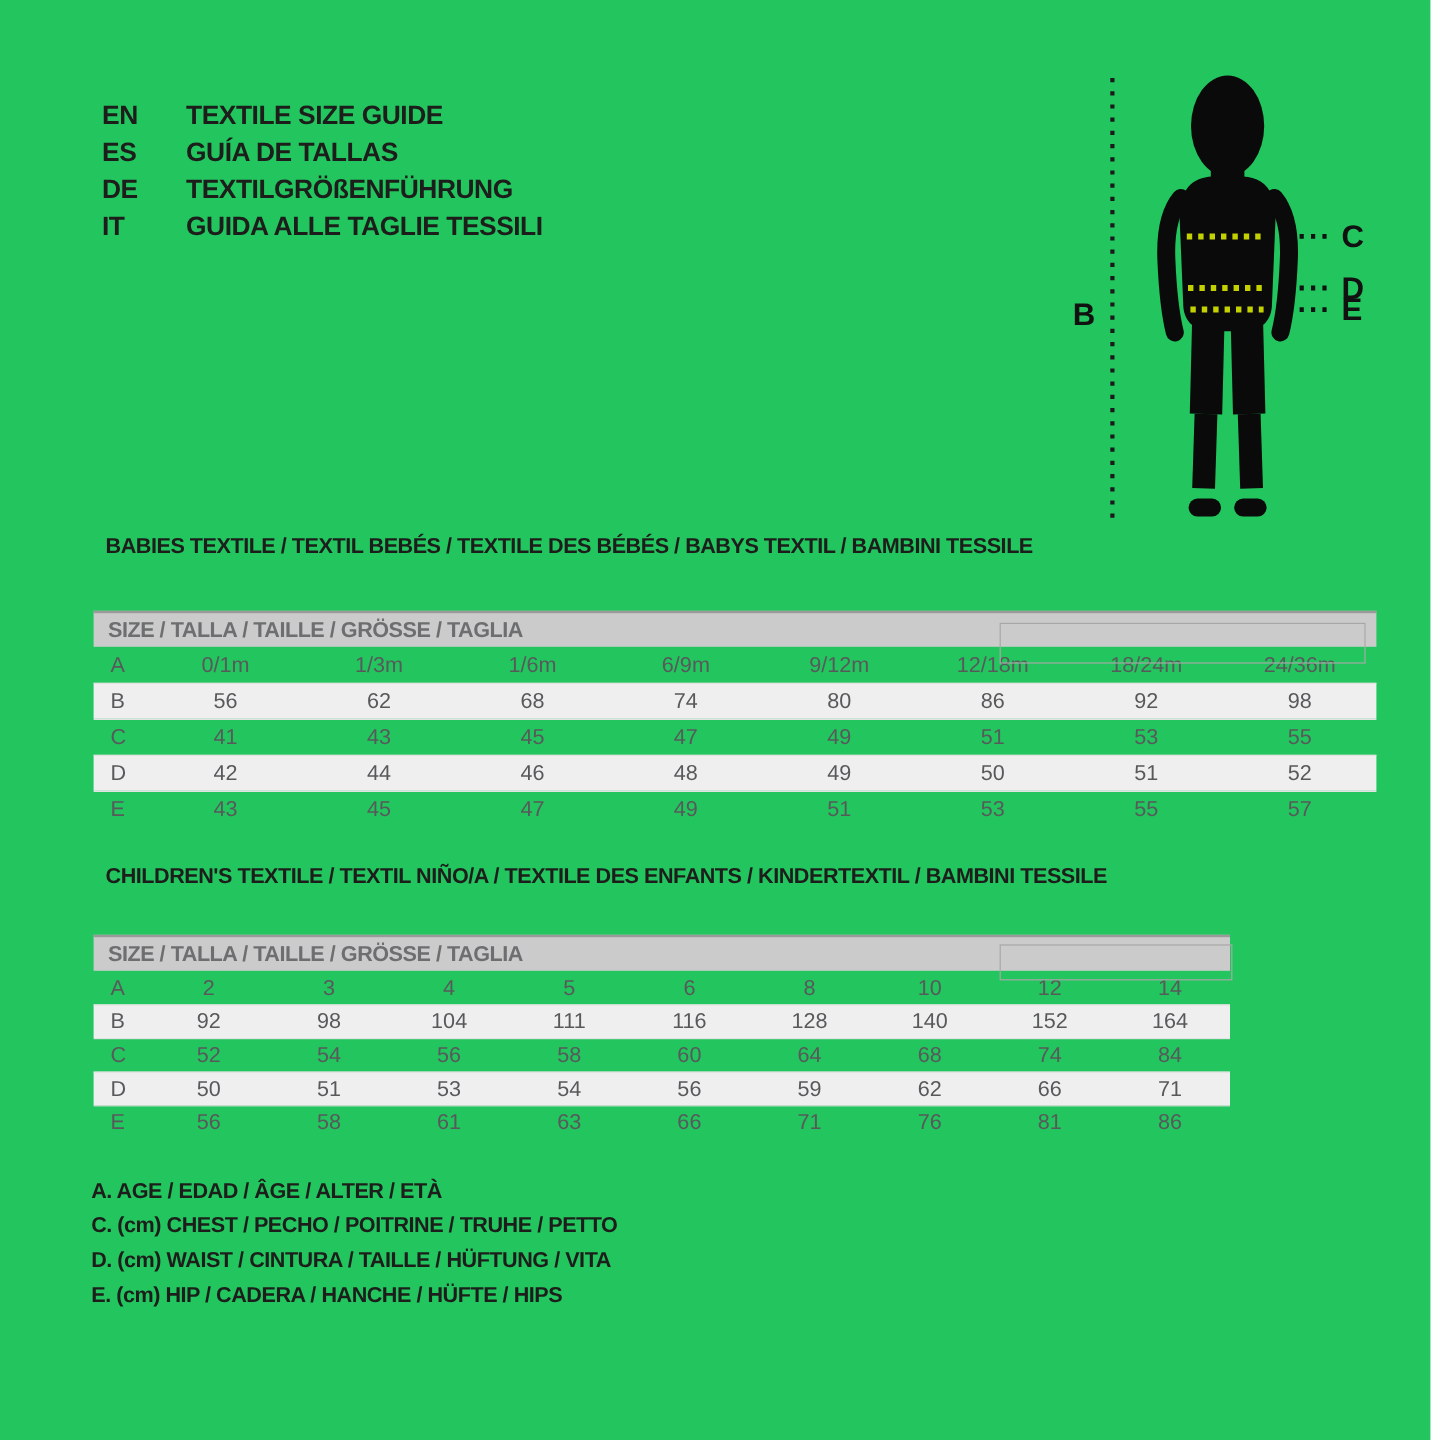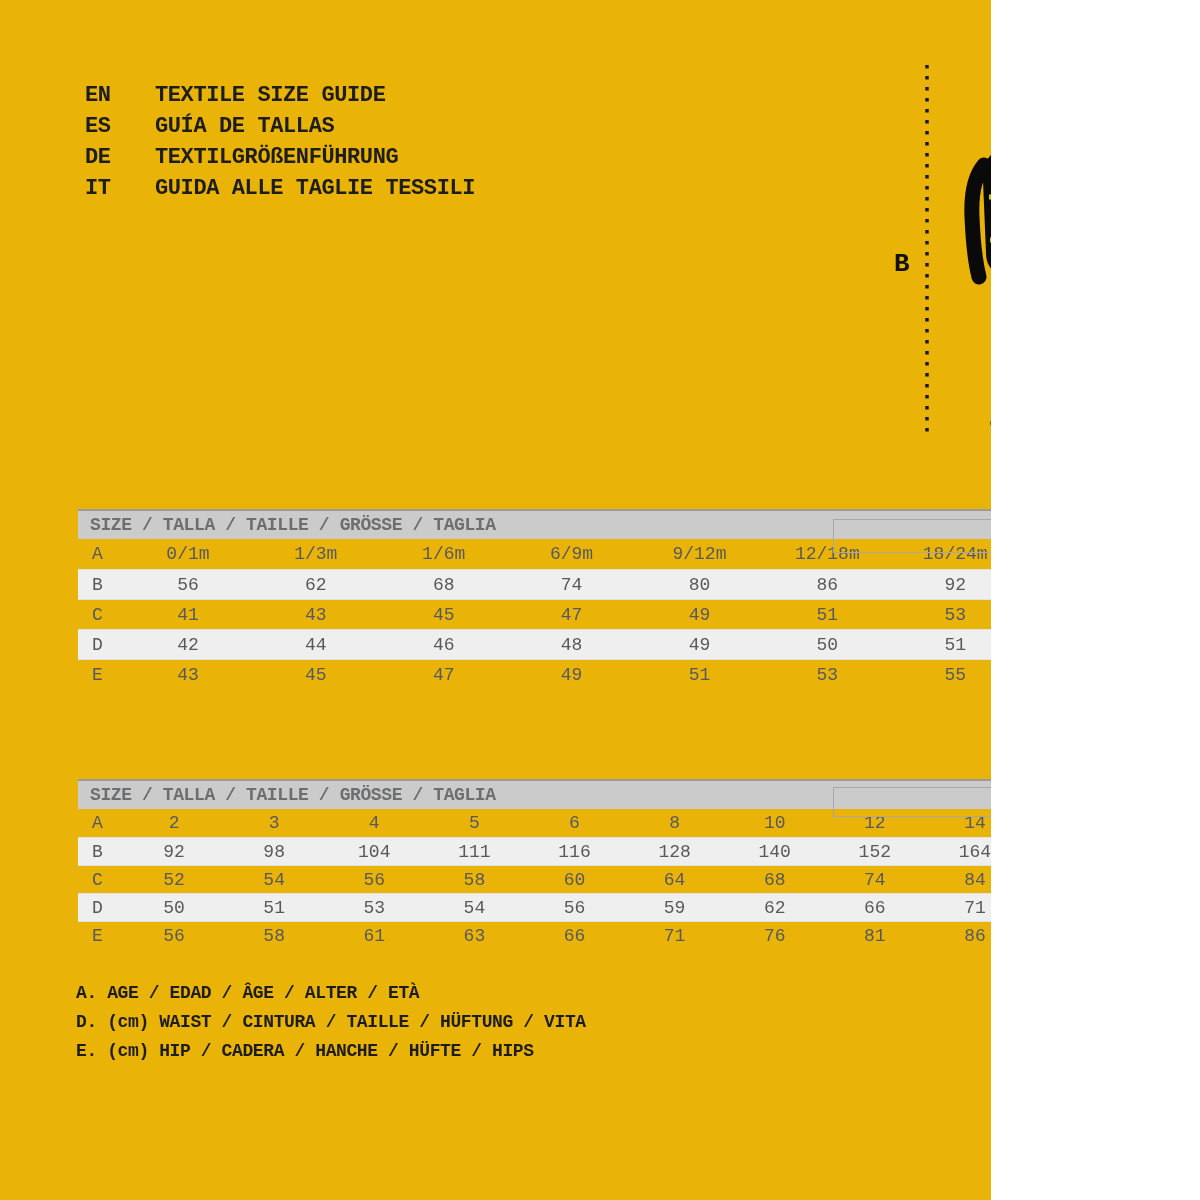--- a/index.html
+++ b/index.html
@@ -1,17 +1,17 @@
 <!DOCTYPE html>
 <html><head>
 <meta charset="utf-8">
 <style>
   html,body{margin:0;padding:0;background:#fff;}
-  .page{position:relative;width:991px;height:1200px;background:#eab308;overflow:hidden;
-        font-family:Liberation Mono, monospace;}
+  .page{position:relative;width:1192px;height:1200px;background:#22c55e;overflow:hidden;
+        font-family:Liberation Sans, sans-serif;}
 
   
   .langs{position:absolute;left:85px;top:80px;}
   .lang-row{display:flex;height:31px;align-items:center;font-weight:bold;font-size:22px;
             color:#1d1d1b;letter-spacing:-0.4px;}
   .lang-code{width:70px;}
 
   
   .figure{position:absolute;left:880px;top:45px;width:300px;height:400px;}
 
@@ -101,20 +101,21 @@
       <line x1="112" y1="213" x2="173" y2="213" stroke="#c3d100" stroke-width="5" stroke-dasharray="4.5 5"></line>
       <line x1="203" y1="213" x2="228" y2="213" stroke="#111111" stroke-width="4" stroke-dasharray="3.5 6"></line>
 
       <text x="14" y="226" font-size="26" font-weight="bold" fill="#111111">B</text>
       <text x="238" y="161" font-size="26" font-weight="bold" fill="#111111">C</text>
       <text x="238" y="204" font-size="26" font-weight="bold" fill="#111111">D</text>
       <text x="238" y="222" font-size="26" font-weight="bold" fill="#111111">E</text>
     </svg>
   </div>
 
+  <div class="section-heading" id="babies-heading">BABIES TEXTILE / TEXTIL BEBÉS / TEXTILE DES BÉBÉS / BABYS TEXTIL / BAMBINI TESSILE</div>
 
   <div class="stable" id="babies-table">
     <div class="size-header">SIZE / TALLA / TAILLE / GRÖSSE / TAGLIA</div>
     <div class="trow">
       <div class="tlabel">A</div>
       <div class="tcell">0/1m</div>
       <div class="tcell">1/3m</div>
       <div class="tcell">1/6m</div>
       <div class="tcell">6/9m</div>
       <div class="tcell">9/12m</div>
@@ -162,20 +163,21 @@
       <div class="tcell">47</div>
       <div class="tcell">49</div>
       <div class="tcell">51</div>
       <div class="tcell">53</div>
       <div class="tcell">55</div>
       <div class="tcell">57</div>
     </div>
   </div>
   <div class="hbox" id="babies-hbox"></div>
 
+  <div class="section-heading" id="children-heading">CHILDREN'S TEXTILE / TEXTIL NIÑO/A / TEXTILE DES ENFANTS / KINDERTEXTIL / BAMBINI TESSILE</div>
 
   <div class="stable" id="children-table">
     <div class="size-header">SIZE / TALLA / TAILLE / GRÖSSE / TAGLIA</div>
     <div class="trow">
       <div class="tlabel">A</div>
       <div class="tcell">2</div>
       <div class="tcell">3</div>
       <div class="tcell">4</div>
       <div class="tcell">5</div>
       <div class="tcell">6</div>
@@ -230,17 +232,18 @@
       <div class="tcell">71</div>
       <div class="tcell">76</div>
       <div class="tcell">81</div>
       <div class="tcell">86</div>
     </div>
   </div>
   <div class="hbox" id="children-hbox"></div>
 
   <div class="legend">
     <div class="legend-line">A. AGE / EDAD / ÂGE / ALTER / ETÀ</div>
+    <div class="legend-line">C. (cm) CHEST / PECHO / POITRINE / TRUHE / PETTO</div>
     <div class="legend-line">D. (cm) WAIST / CINTURA / TAILLE / HÜFTUNG / VITA</div>
     <div class="legend-line">E. (cm) HIP / CADERA / HANCHE / HÜFTE / HIPS</div>
   </div>
 
 </div>
 
 </body></html>

